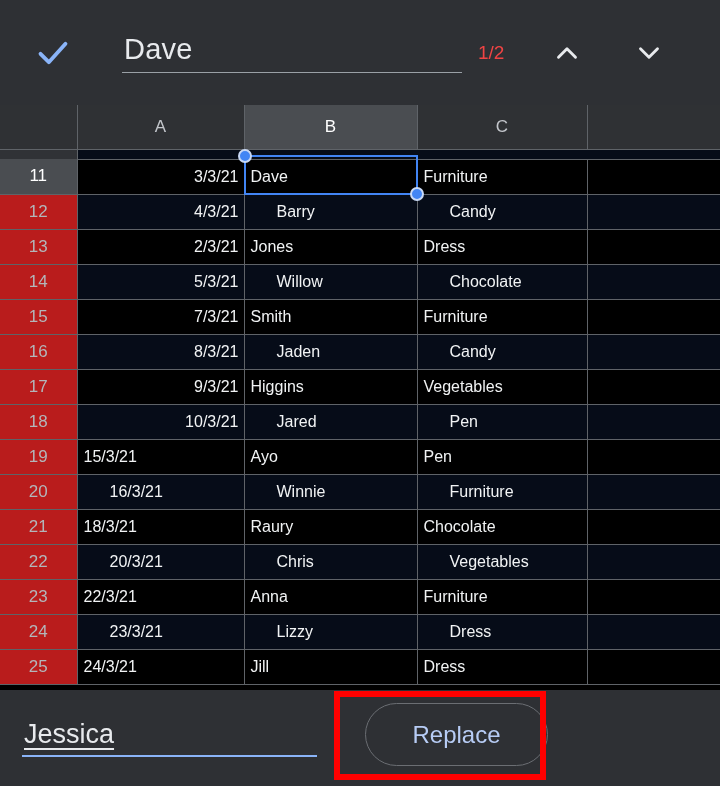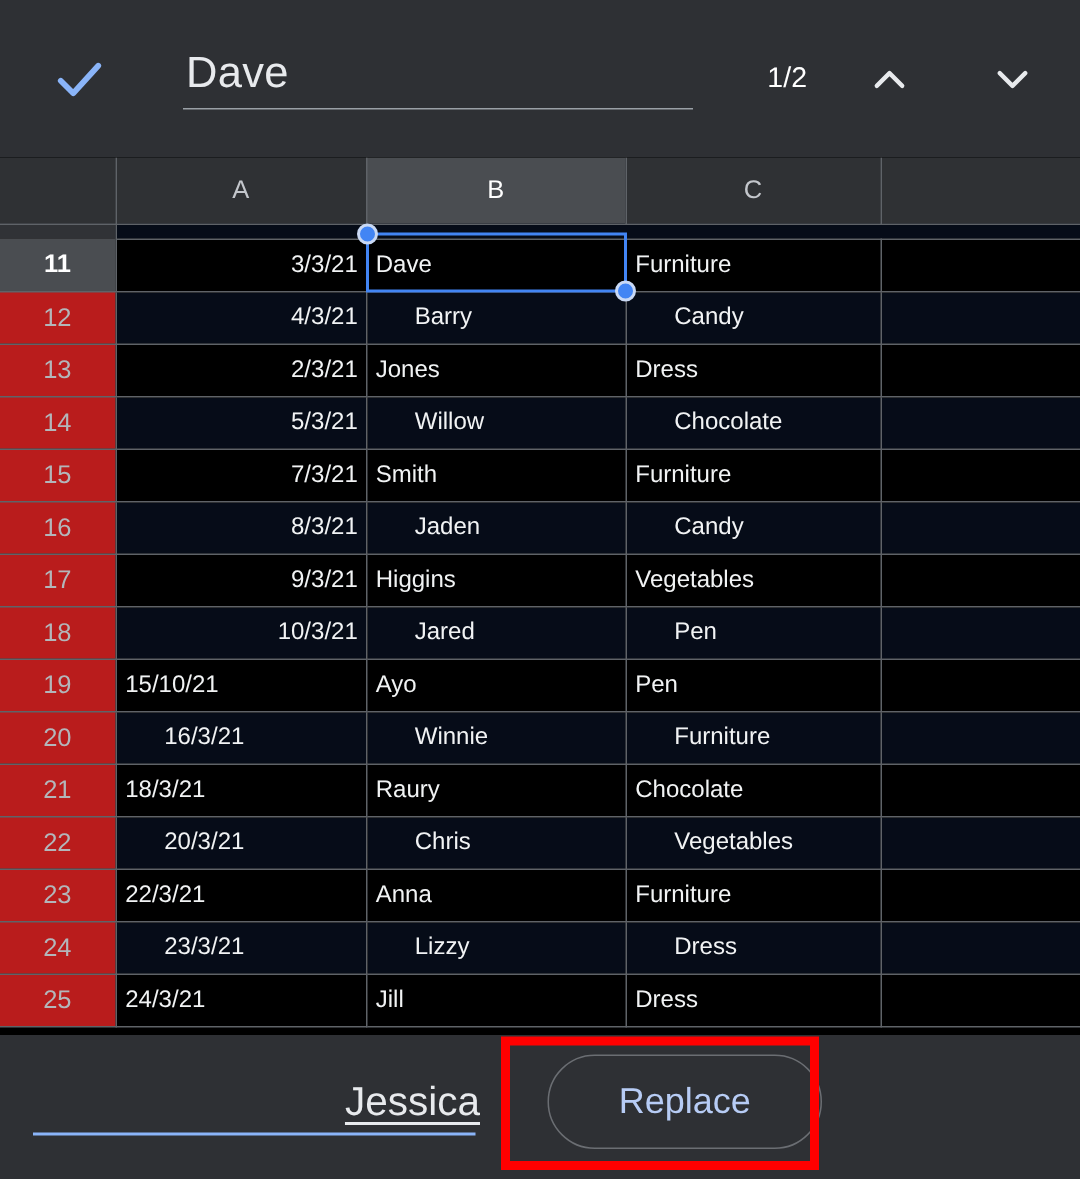--- a/index.html
+++ b/index.html
@@ -31,22 +31,22 @@
   .search-input {
     background: transparent; border: none; outline: none;
     color: #e8eaed; font-size: 29px; font-family: "Liberation Sans", sans-serif;
     padding: 0 2px 6px 2px; width: 100%;
     letter-spacing: .2px;
   }
   .search-underline {
     height: 1px; background: #9aa0a6; width: 100%;
   }
   .match-count {
-    margin-left: 42px; color: #ffffff; font-size: 19px;
-    min-width: 34px; text-align: right;
+    margin-left: 16px; color: #ef4444; font-size: 19px;
+    min-width: 34px; text-align: left;
   }
   .chev-btn {
     width: 58px; height: 58px; display: flex; align-items: center;
     justify-content: center; cursor: pointer;
   }
   .chev-btn.first { margin-left: 26px; }
   .chev-btn.second { margin-left: 24px; }
 
   
   .sheet {
@@ -72,21 +72,21 @@
   tr.spacer td { height: 10px; padding: 0; border: none; }
   tr.spacer td.rn { background: #303236; border-right: 1px solid #5f6368; }
   tr.spacer td.cellspace { background: #060c18; border-bottom: 1px solid #5f6368; }
 
   td.rownum {
     background: #b91c1c; color: #b3b6ba; font-size: 17px;
     text-align: center; vertical-align: middle;
     border-right: 1px solid #5f6368; border-bottom: 1px solid #5f6368;
     height: 35px;
   }
-  td.rownum.sel { background: #4a4d51; color: #ffffff; font-weight: bold; }
+  td.rownum.sel { background: #4a4d51; color: #ffffff; font-weight: normal; }
 
   td.cell {
     height: 19px; font-size: 16px; color: #f1f3f4;
     padding: 0 6px; vertical-align: middle;
     border-right: 1px solid #5f6368; border-bottom: 1px solid #5f6368;
     white-space: nowrap; overflow: hidden;
   }
   tr.odd td.cell { background: #000000; }
   tr.even td.cell { background: #060c18; padding-left: 32px; }
   td.cell.right { text-align: right; padding-right: 5px; }
@@ -111,21 +111,21 @@
     background: #2e3034; display: flex; align-items: center;
   }
   .replace-field-wrap {
     margin-left: 22px; width: 300px; position: relative;
     display: flex; flex-direction: column; justify-content: center; height: 66px;
   }
   .replace-input {
     background: transparent; border: none; outline: none;
     color: #e8eaed; font-size: 27px; font-family: "Liberation Sans", sans-serif;
     text-decoration: underline; text-underline-offset: 5px;
-    text-decoration-thickness: 2px; padding: 0 2px 5px 2px; width: 100%; text-align: right;
+    text-decoration-thickness: 2px; padding: 0 2px 5px 2px; width: 100%;
   }
   .replace-underline { height: 2px; background: #8ab4f8; width: 295px; }
 
   .pill {
     border: 1px solid #6b6e73; border-radius: 36px;
     color: #b7ccf5; font-size: 24px; background: #2e3034;
     display: flex; align-items: center; justify-content: center;
     cursor: pointer; font-family: "Liberation Sans", sans-serif;
   }
   .btn-replace { position: absolute; left: 365px; top: 703px; width: 183px; height: 63px; }
@@ -243,21 +243,21 @@
           </tr>
           <tr class="even">
             <td class="rownum">18</td>
             <td class="cell right">10/3/21</td>
             <td class="cell left">Jared</td>
             <td class="cell left">Pen</td>
             <td class="cell right"></td>
           </tr>
           <tr class="odd">
             <td class="rownum">19</td>
-            <td class="cell left">15/10/21</td>
+            <td class="cell left">15/3/21</td>
             <td class="cell left">Ayo</td>
             <td class="cell left">Pen</td>
             <td class="cell right"></td>
           </tr>
           <tr class="even">
             <td class="rownum">20</td>
             <td class="cell left">16/3/21</td>
             <td class="cell left">Winnie</td>
             <td class="cell left">Furniture</td>
             <td class="cell right">$1</td>

